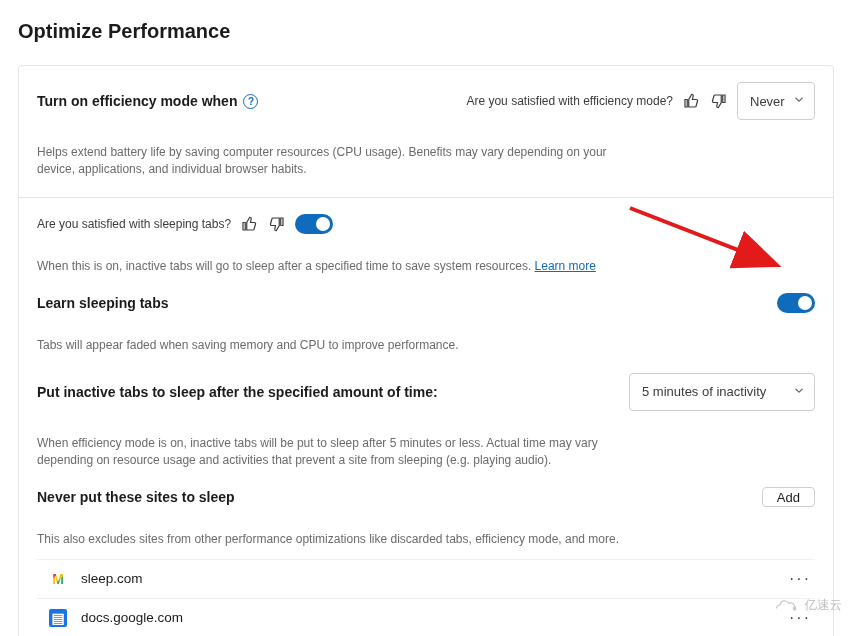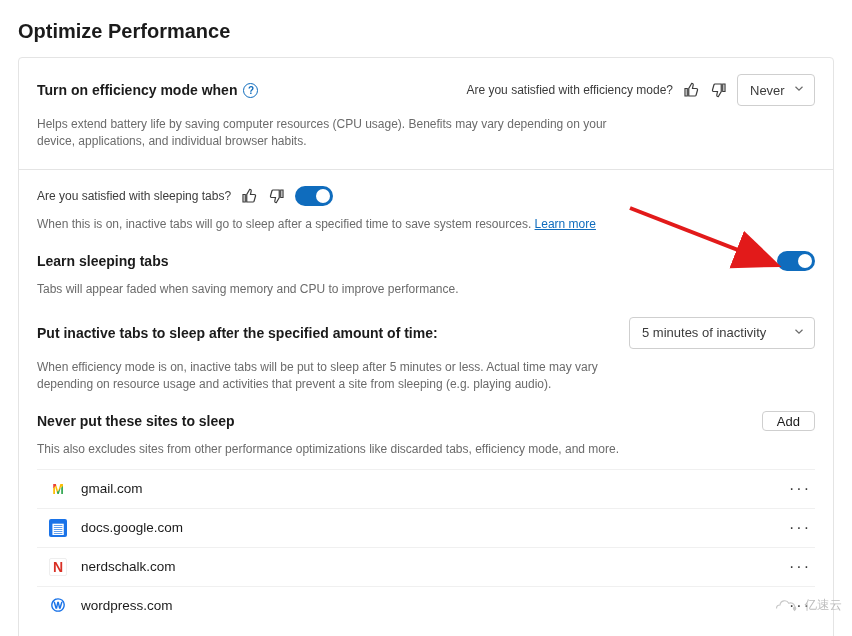--- a/index.html
+++ b/index.html
@@ -10,21 +10,21 @@
     height: 636px;
     font-family: "Segoe UI", -apple-system, Arial, sans-serif;
     background: #fff;
     color: #1b1b1b;
     overflow: hidden;
     position: relative;
   }
   .page-title {
     font-size: 20px;
     font-weight: 600;
-    margin: 6px 0 14px 0;
+    margin: 6px 0 22px 0;
   }
   .card {
     border: 1px solid #e4e4e4;
     border-radius: 4px;
     background: #fff;
   }
   .section {
     border-bottom: 1px solid #e4e4e4;
     padding: 16px 18px 18px 18px;
   }
@@ -42,21 +42,21 @@
     font-weight: 600;
     color: #1b1b1b;
     display: flex;
     align-items: flex-end;
     gap: 6px;
   }
   .desc {
     font-size: 12px;
     color: #6b6b6b;
     line-height: 1.45;
-    margin-top: 10px;
+    margin-top: 24px;
     max-width: 600px;
   }
   .learn-more {
     color: #0f6cbd;
     text-decoration: underline;
     cursor: pointer;
   }
   .question {
     font-size: 12px;
     color: #3b3b3b;
@@ -64,21 +64,21 @@
   .iconbtn {
     width: 20px; height: 20px;
     display: inline-flex; align-items: center; justify-content: center;
     color: #3b3b3b;
   }
   .iconbtn svg { width: 18px; height: 18px; }
   .select {
     border: 1px solid #cfcfcf;
     border-radius: 4px;
     background: #fff;
-    height: 32px;
+    height: 38px;
     padding: 0 24px 0 12px;
     font-size: 13px;
     color: #3b3b3b;
     display: inline-flex;
     align-items: center;
     position: relative;
     min-width: 78px;
   }
   .select.wide { min-width: 186px; }
   .select .chev {
@@ -255,21 +255,21 @@
             <span>Add</span>
           </div>
         </div>
       </div>
       <div class="desc">This also excludes sites from other performance optimizations like discarded tabs, efficiency mode, and more.</div>
 
       <div class="sites">
         <div class="site-row">
           <div class="site-left">
             <span class="fav fav-gmail">M</span>
-            <span class="site-name">gmail.com</span>
+            <span class="site-name">sleep.com</span>
           </div>
           <span class="more">···</span>
         </div>
         <div class="site-row">
           <div class="site-left">
             <span class="fav fav-docs">▤</span>
             <span class="site-name">docs.google.com</span>
           </div>
           <span class="more">···</span>
         </div>

